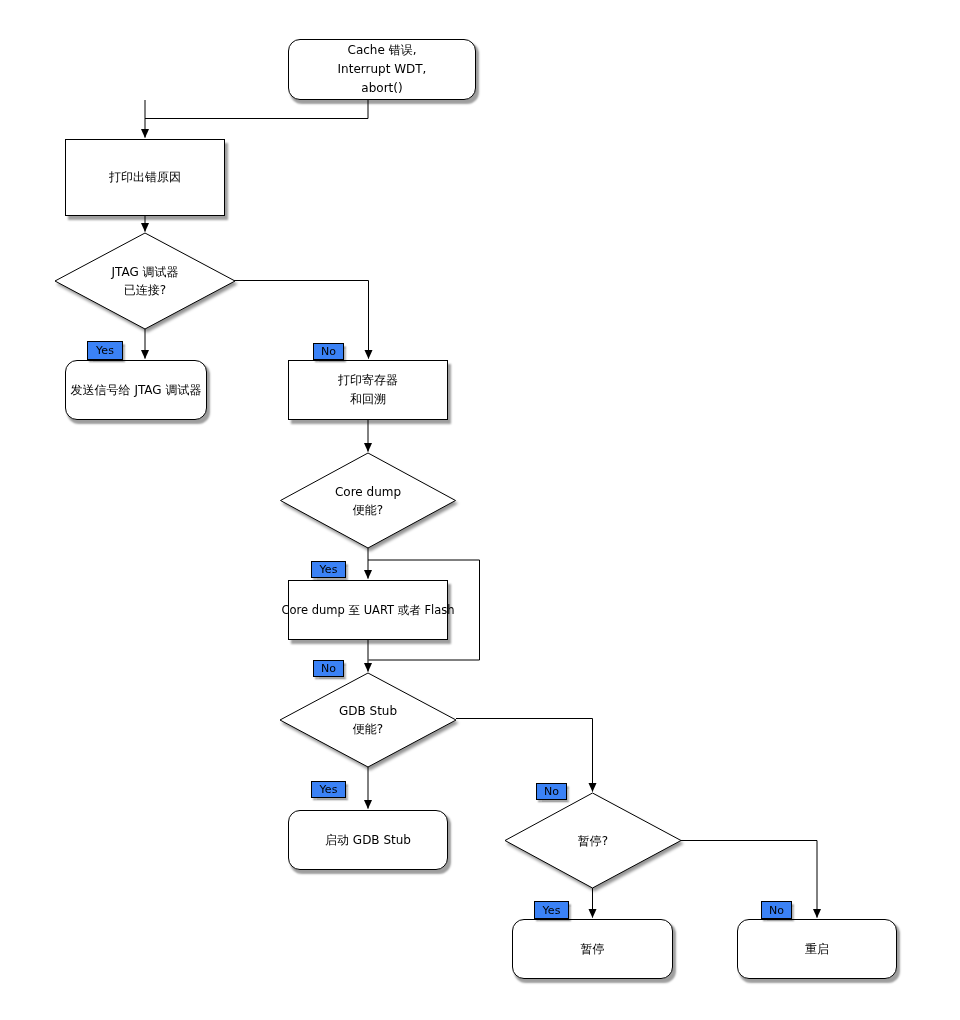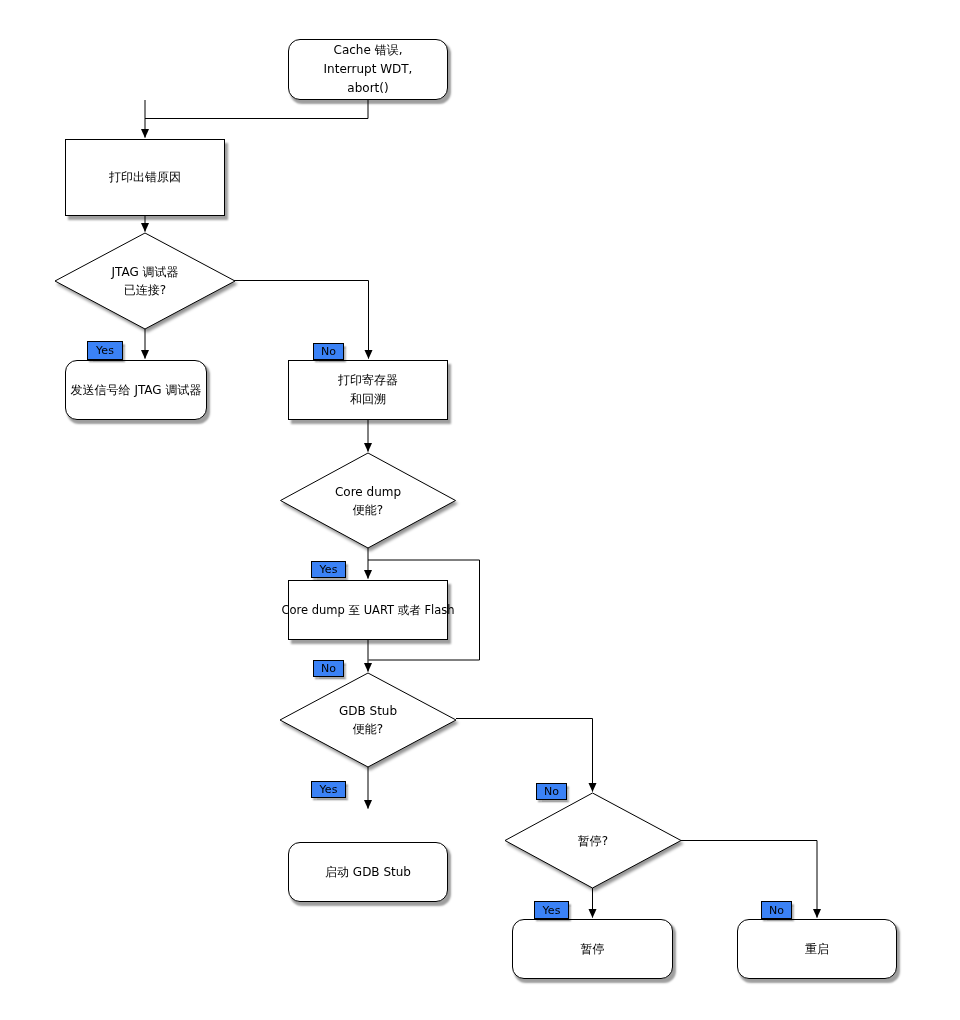--- a/index.html
+++ b/index.html
@@ -57,21 +57,21 @@
     <path class="edge" d="M592.5,888 L592.5,917.5" marker-end="url(#arrow)"></path>
     <path class="edge" d="M681,840.5 L817,840.5 L817,917.5" marker-end="url(#arrow)"></path>
 
     <polygon class="diamond" points="145,233 235,281 145,329 55,281"></polygon>
     <polygon class="diamond" points="368,453 455.5,500.5 368,548 280.5,500.5"></polygon>
     <polygon class="diamond" points="368,673 456,720 368,767 280,720"></polygon>
     <polygon class="diamond" points="592.5,793 681,840.5 592.5,888 505,840.5"></polygon>
   </svg>
 
 
-  <div class="node rounded" style="left:288px;top:39px;width:160px;height:61px;">
+  <div class="node rounded" style="left:288px;top:39px;width:188px;height:61px;">
     <div class="nw">Cache 错误,</div>
     <div class="nw">Interrupt WDT,</div>
     <div class="nw">abort()</div>
   </div>
 
   <div class="node" style="left:65px;top:139px;width:160px;height:77px;">
     <div class="nw">打印出错原因</div>
   </div>
 
   <div class="node rounded" style="left:65px;top:360px;width:142px;height:60px;">
@@ -80,21 +80,21 @@
 
   <div class="node" style="left:288px;top:360px;width:160px;height:60px;">
     <div class="nw">打印寄存器</div>
     <div class="nw">和回溯</div>
   </div>
 
   <div class="node small" style="left:288px;top:580px;width:160px;height:60px;">
     <div class="nw">Core dump 至 UART 或者 Flash</div>
   </div>
 
-  <div class="node rounded" style="left:288px;top:810px;width:160px;height:60px;margin-top:32px;">
+  <div class="node rounded" style="left:288px;top:810px;width:160px;height:60px;">
     <div class="nw">启动 GDB Stub</div>
   </div>
 
   <div class="node rounded" style="left:512px;top:919px;width:161px;height:60px;">
     <div class="nw">暂停</div>
   </div>
 
   <div class="node rounded" style="left:737px;top:919px;width:160px;height:60px;">
     <div class="nw">重启</div>
   </div>

